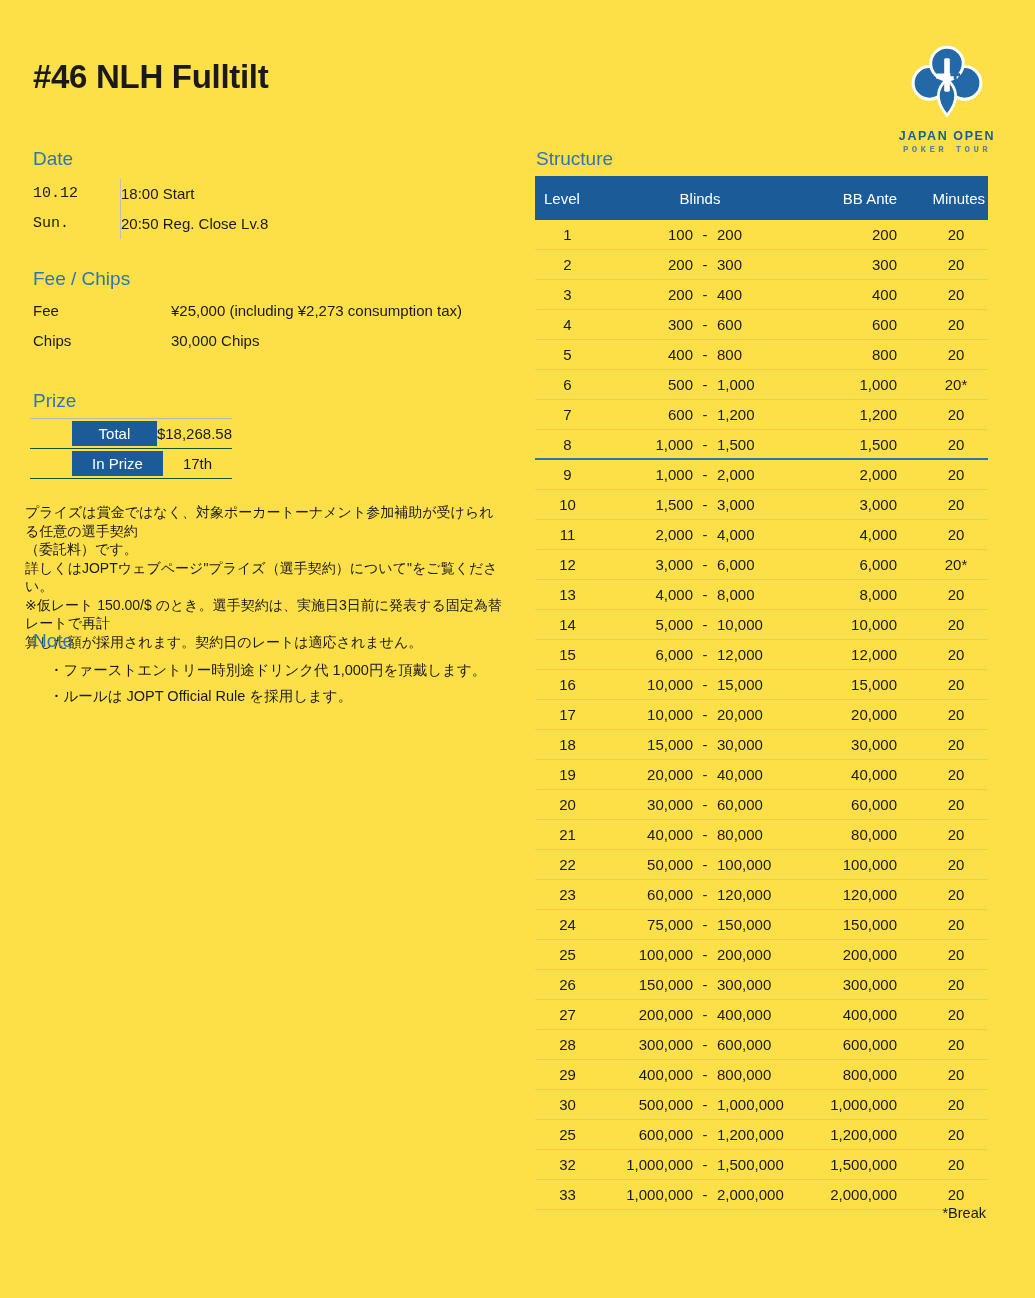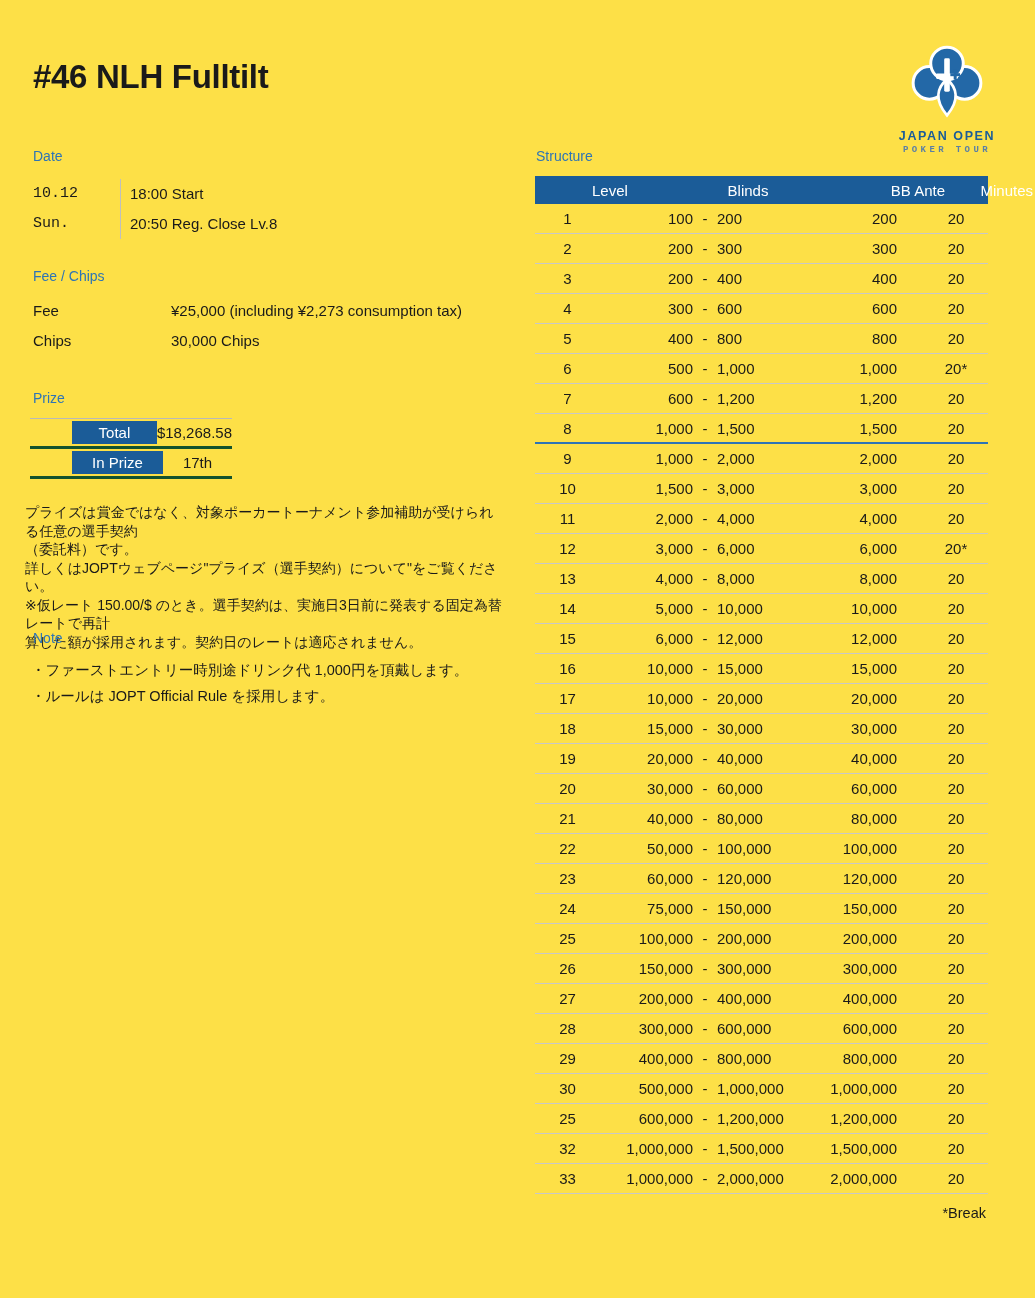--- a/index.html
+++ b/index.html
@@ -10,51 +10,51 @@
   .page{position:relative;width:1035px;height:1298px;background:#fde047;overflow:hidden;
         font-family:"Liberation Sans","DejaVu Sans",sans-serif;color:var(--text);}
   .title{position:absolute;left:33px;top:58px;font-size:33px;font-weight:700;letter-spacing:-0.3px;}
 
   
   .logo{position:absolute;left:888px;top:38px;width:118px;text-align:center;}
   .logo svg{width:88px;height:88px;display:block;margin:0 auto;}
   .logo-line1{font-size:12.5px;font-weight:700;letter-spacing:1.6px;color:var(--header_bg);margin-top:3px;white-space:nowrap;}
   .logo-line2{font-size:9px;font-weight:700;letter-spacing:3.4px;color:#5a7fa6;margin-top:2px;white-space:nowrap;font-family:Liberation Mono, monospace;}
 
-  .section-heading{position:absolute;font-size:14px;color:var(--accent);}
+  .section-heading{position:absolute;font-size:19px;color:var(--accent);}
 
   
   .date-block{position:absolute;left:33px;top:179px;display:flex;font-size:15px;}
   .date-day{width:87px;line-height:30px;font-family:Liberation Mono, monospace;}
-  .date-times{border-left:1px solid var(--divider_gray);padding-left:9px;}
+  .date-times{border-left:1px solid var(--divider_gray);}
   .date-time-line{height:30px;line-height:30px;}
 
   
   .kv-block{position:absolute;left:33px;top:296px;font-size:15px;}
   .kv-row{display:flex;height:30px;line-height:30px;gap:44px;}
   .kv-label{width:94px;}
 
   
   .prize-table{position:absolute;left:30px;top:418px;width:202px;border-top:1px solid #B9B9B9;font-size:15px;}
-  .prize-row{display:flex;height:30px;box-sizing:border-box;border-bottom:3px solid #14532d;padding-left:42px;}
+  .prize-row{display:flex;height:30px;box-sizing:border-box;border-bottom:1px solid #14532d;padding-left:42px;}
   .prize-label{width:91px;margin:2px 0;background:var(--header_bg);color:#fff;
                display:flex;align-items:center;justify-content:center;}
   .prize-value{flex:1;display:flex;align-items:center;justify-content:center;}
 
   
   .disclaimer{position:absolute;left:25px;top:503px;font-size:14px;line-height:18.5px;width:480px;}
 
   
-  .note-items{position:absolute;left:31px;top:657px;font-size:14.5px;}
+  .note-items{position:absolute;left:49px;top:657px;font-size:14.5px;}
   .note-item{line-height:26px;white-space:nowrap;}
 
   
   .s-table{position:absolute;left:535px;top:176px;width:453px;font-size:15px;}
   .s-grid{display:grid;grid-template-columns:65px 93px 24px 83px 102px 86px;align-items:center;}
-  .s-header{height:28px;background:var(--header_bg);color:#fff;padding-left:48px;}
+  .s-header{height:44px;background:var(--header_bg);color:#fff;}
   .h-level{padding-left:9px;}
   .h-blinds{grid-column:2/5;text-align:center;}
   .h-ante{text-align:right;padding-right:5px;}
   .h-min{text-align:right;padding-right:3px;}
   .s-row{height:30px;border-bottom:1px solid var(--border_gray);box-sizing:border-box;}
   .s-row.reg-close{border-bottom:2px solid var(--accent);}
   .c.level{text-align:center;}
   .c.sb{text-align:right;}
   .c.dash{text-align:center;}
   .c.bb{text-align:left;}

